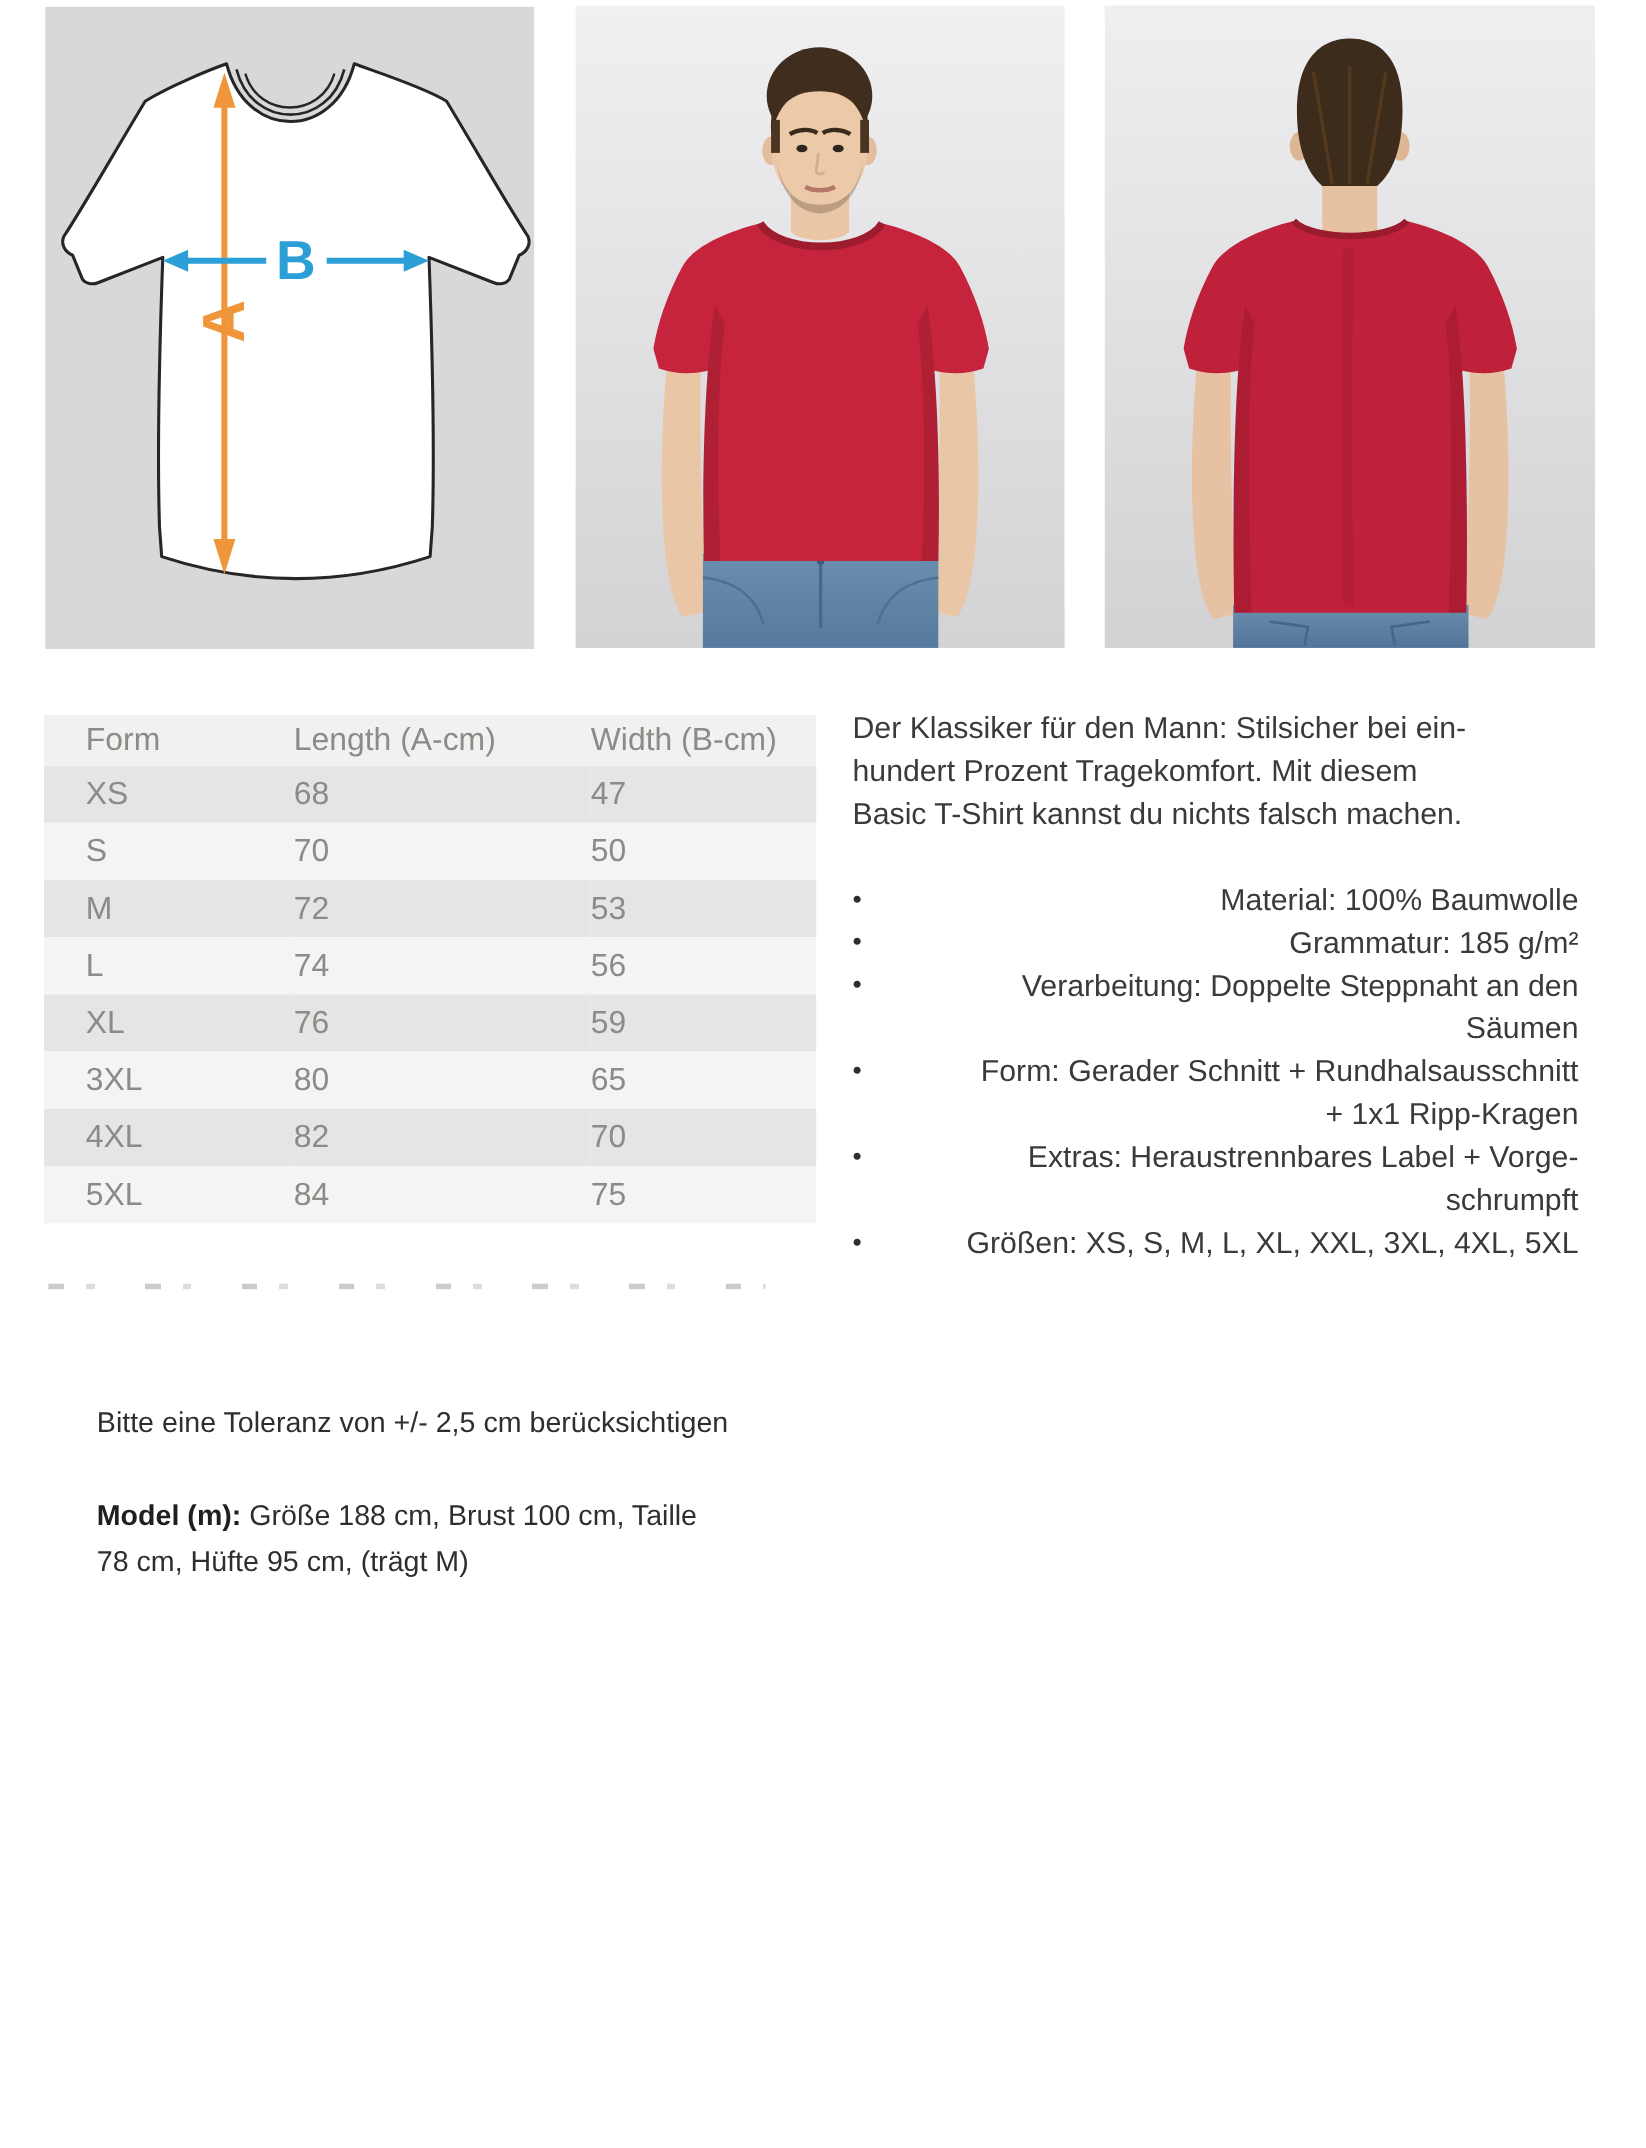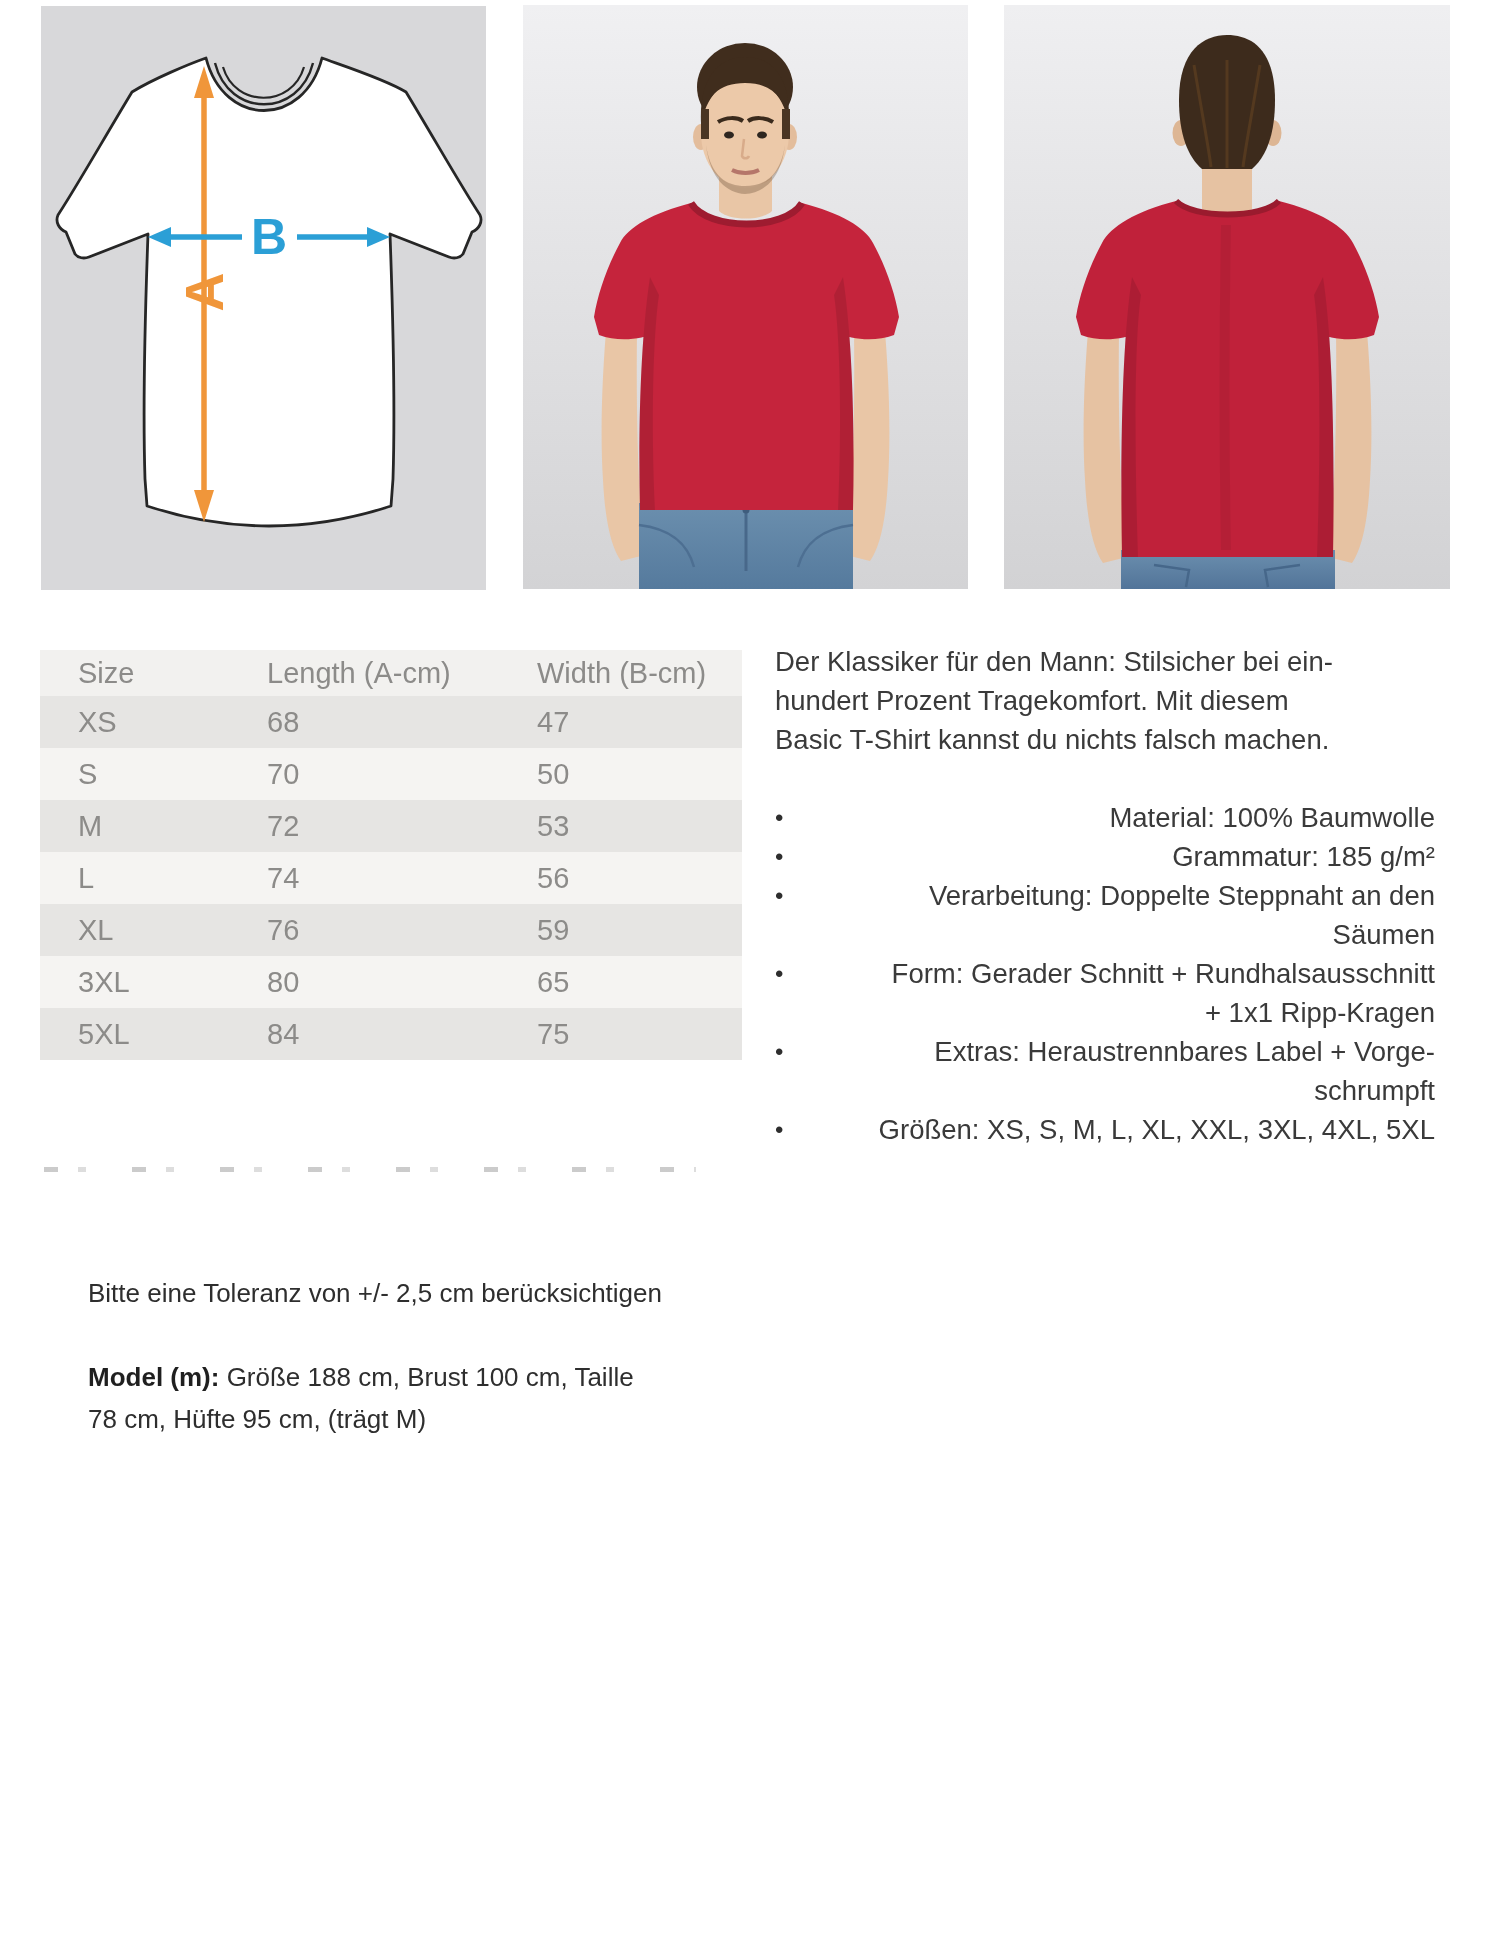--- a/index.html
+++ b/index.html
@@ -186,21 +186,21 @@
   </div>
 
   <table class="size-table">
     <colgroup>
         <col class="c1">
         <col class="c2">
         <col class="c3">
       </colgroup>
     <thead>
       <tr>
-        <th>Size</th>
+        <th>Form</th>
         <th>Length (A-cm)</th>
         <th>Width (B-cm)</th>
       </tr>
     </thead>
     <tbody>
 
         <tr>
           <td>XS</td>
           <td>68</td>
           <td>47</td>
@@ -230,20 +230,25 @@
           <td>59</td>
         </tr>
 
 
         <tr>
           <td>3XL</td>
           <td>80</td>
           <td>65</td>
         </tr>
 
+        <tr>
+          <td>4XL</td>
+          <td>82</td>
+          <td>70</td>
+        </tr>
 
         <tr>
           <td>5XL</td>
           <td>84</td>
           <td>75</td>
         </tr>
       </tbody>
   </table>
 
   <div class="artifact"></div>

